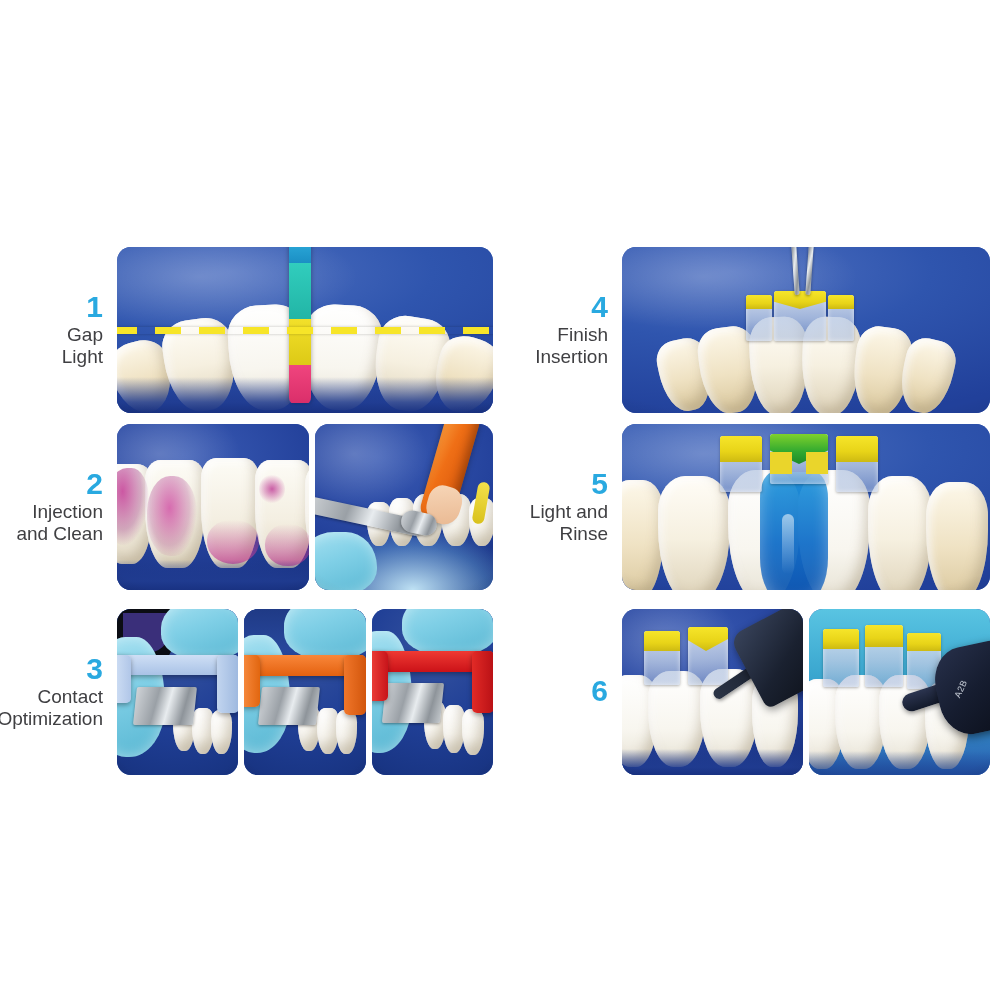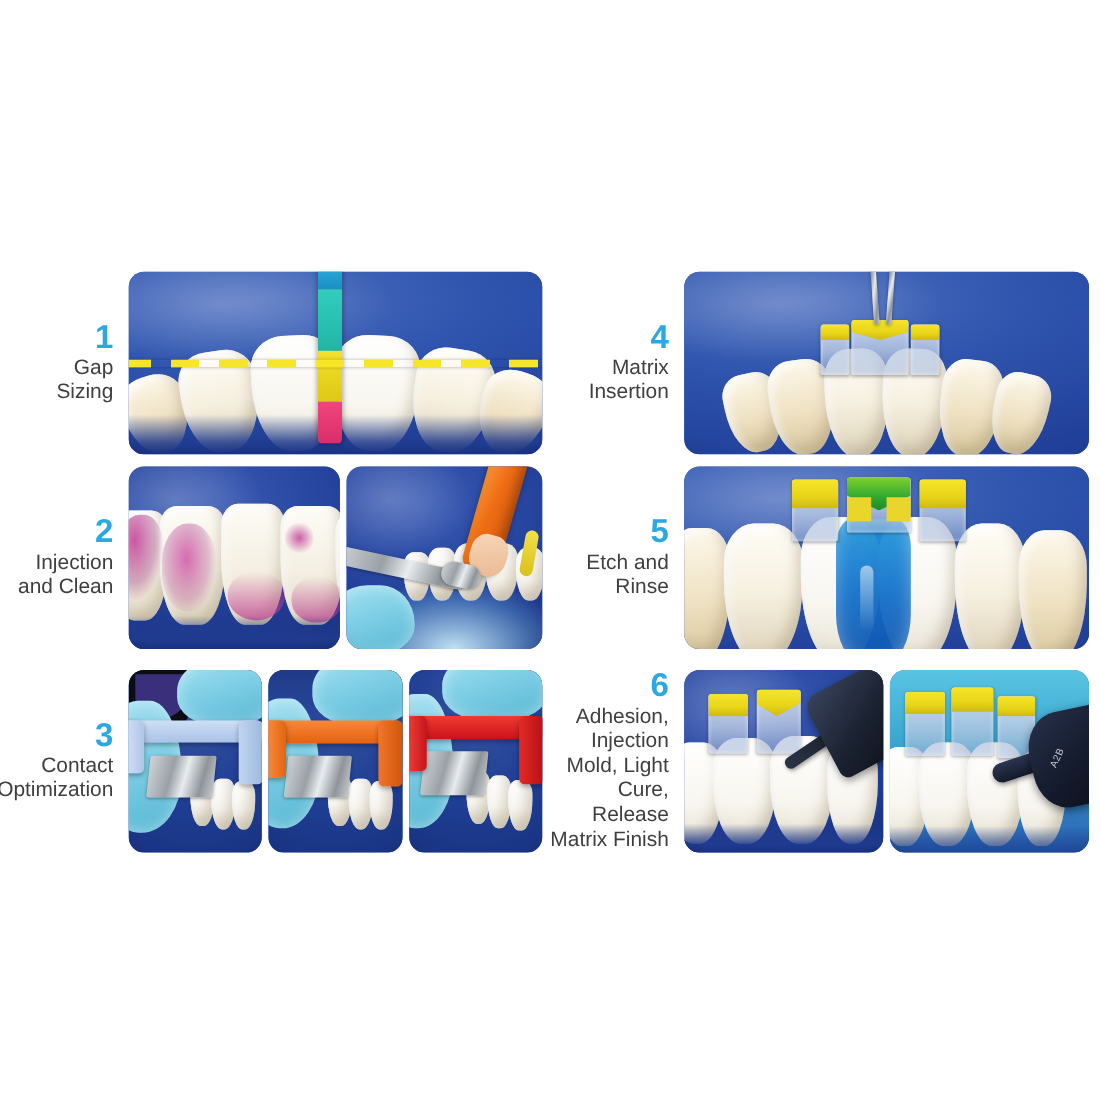--- a/index.html
+++ b/index.html
@@ -99,21 +99,21 @@
 </style>
 </head>
 <body>
 
 <div id="board">
 
   <div class="step" style="left:10px;top:247px;width:483px;height:166px;">
     <div class="labelbox" style="width:107px;height:100%;">
       <div class="stepnum">1</div>
       <div class="steptitle">Gap
-Sizing</div>
+Light</div>
     </div>
     <div class="photorow" style="width:376px;">
       <div class="photo">
         <div class="bg-blue"></div>
         <div class="sheen"></div>
 
         <div class="tooth warm" style="left:-4px;top:94px;width:58px;height:72px;transform:rotate(-16deg);border-radius:44% 44% 50% 50%/30% 30% 62% 62%;"></div>
         <div class="tooth ivory" style="left:48px;top:72px;width:70px;height:92px;transform:rotate(-8deg);"></div>
         <div class="tooth white" style="left:112px;top:58px;width:78px;height:105px;transform:rotate(-3deg);"></div>
         <div class="tooth white" style="left:186px;top:58px;width:78px;height:105px;transform:rotate(3deg);"></div>
@@ -244,21 +244,21 @@
         <div class="handle" style="left:100px;top:42px;width:22px;height:62px;background:linear-gradient(90deg,#e22a26,#b81015);"></div>
         <div class="handle" style="left:-4px;top:42px;width:20px;height:50px;background:linear-gradient(90deg,#f2453c,#c7141a);"></div>
         <div class="vign"></div>
       </div>
     </div>
   </div>
 
   <div class="step" style="left:520px;top:247px;width:470px;height:166px;">
     <div class="labelbox" style="width:102px;height:100%;">
       <div class="stepnum">4</div>
-      <div class="steptitle">Matrix
+      <div class="steptitle">Finish
 Insertion</div>
     </div>
     <div class="photorow" style="width:368px;">
       <div class="photo">
         <div class="bg-blue"></div>
         <div class="sheen"></div>
         <div class="tooth warm" style="left:38px;top:92px;width:50px;height:72px;transform:rotate(-12deg);"></div>
         <div class="tooth warm" style="left:78px;top:80px;width:58px;height:86px;transform:rotate(-7deg);"></div>
         <div class="tooth ivory" style="left:128px;top:70px;width:58px;height:98px;transform:rotate(-2deg);"></div>
         <div class="tooth ivory" style="left:180px;top:70px;width:58px;height:98px;transform:rotate(2deg);"></div>
@@ -278,21 +278,21 @@
         <div class="metal" style="left:170px;top:-30px;width:5px;height:78px;transform:rotate(-4deg);border-radius:2px;"></div>
         <div class="metal" style="left:186px;top:-30px;width:5px;height:78px;transform:rotate(4deg);border-radius:2px;"></div>
         <div class="vign"></div>
       </div>
     </div>
   </div>
 
   <div class="step" style="left:520px;top:424px;width:470px;height:166px;">
     <div class="labelbox" style="width:102px;height:100%;">
       <div class="stepnum">5</div>
-      <div class="steptitle">Etch and
+      <div class="steptitle">Light and
 Rinse</div>
     </div>
     <div class="photorow" style="width:368px;">
       <div class="photo">
         <div class="bg-blue"></div>
         <div class="sheen"></div>
 
         <div class="tooth warm" style="left:-14px;top:56px;width:56px;height:120px;"></div>
         <div class="tooth ivory" style="left:36px;top:52px;width:72px;height:126px;"></div>
         <div class="tooth white" style="left:106px;top:46px;width:72px;height:132px;"></div>
@@ -318,25 +318,20 @@
           <div class="tab" style="height:26px;"></div>
         </div>
         <div class="vign"></div>
       </div>
     </div>
   </div>
 
   <div class="step" style="left:490px;top:609px;width:500px;height:166px;">
     <div class="labelbox" style="width:132px;height:100%;">
       <div class="stepnum">6</div>
-      <div class="steptitle">Adhesion,
-Injection
-Mold, Light
-Cure, Release
-Matrix Finish</div>
     </div>
     <div class="photorow" style="width:368px;">
 
       <div class="photo">
         <div class="bg-blue dark"></div>
         <div class="sheen"></div>
         <div class="tooth white" style="left:-14px;top:66px;width:50px;height:92px;"></div>
         <div class="tooth white" style="left:26px;top:62px;width:58px;height:96px;"></div>
         <div class="tooth white" style="left:78px;top:60px;width:58px;height:98px;"></div>
         <div class="tooth white" style="left:130px;top:66px;width:46px;height:92px;"></div>

